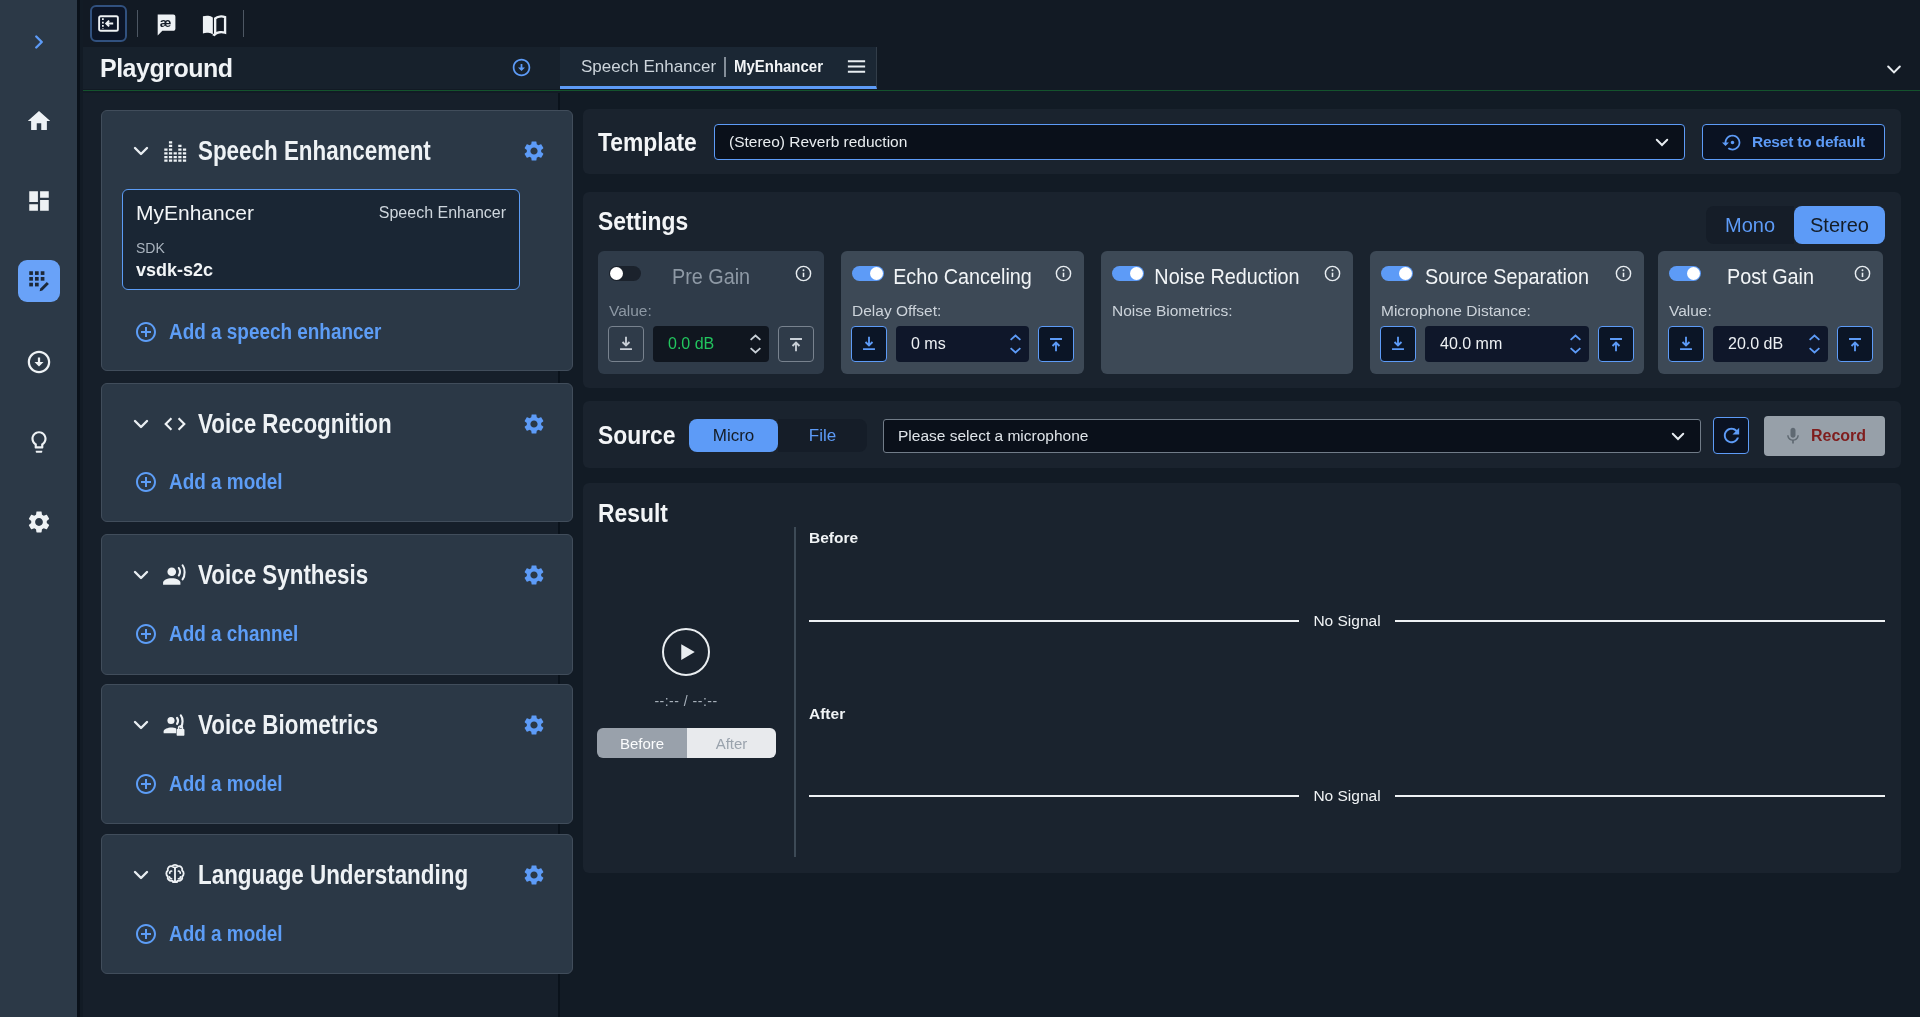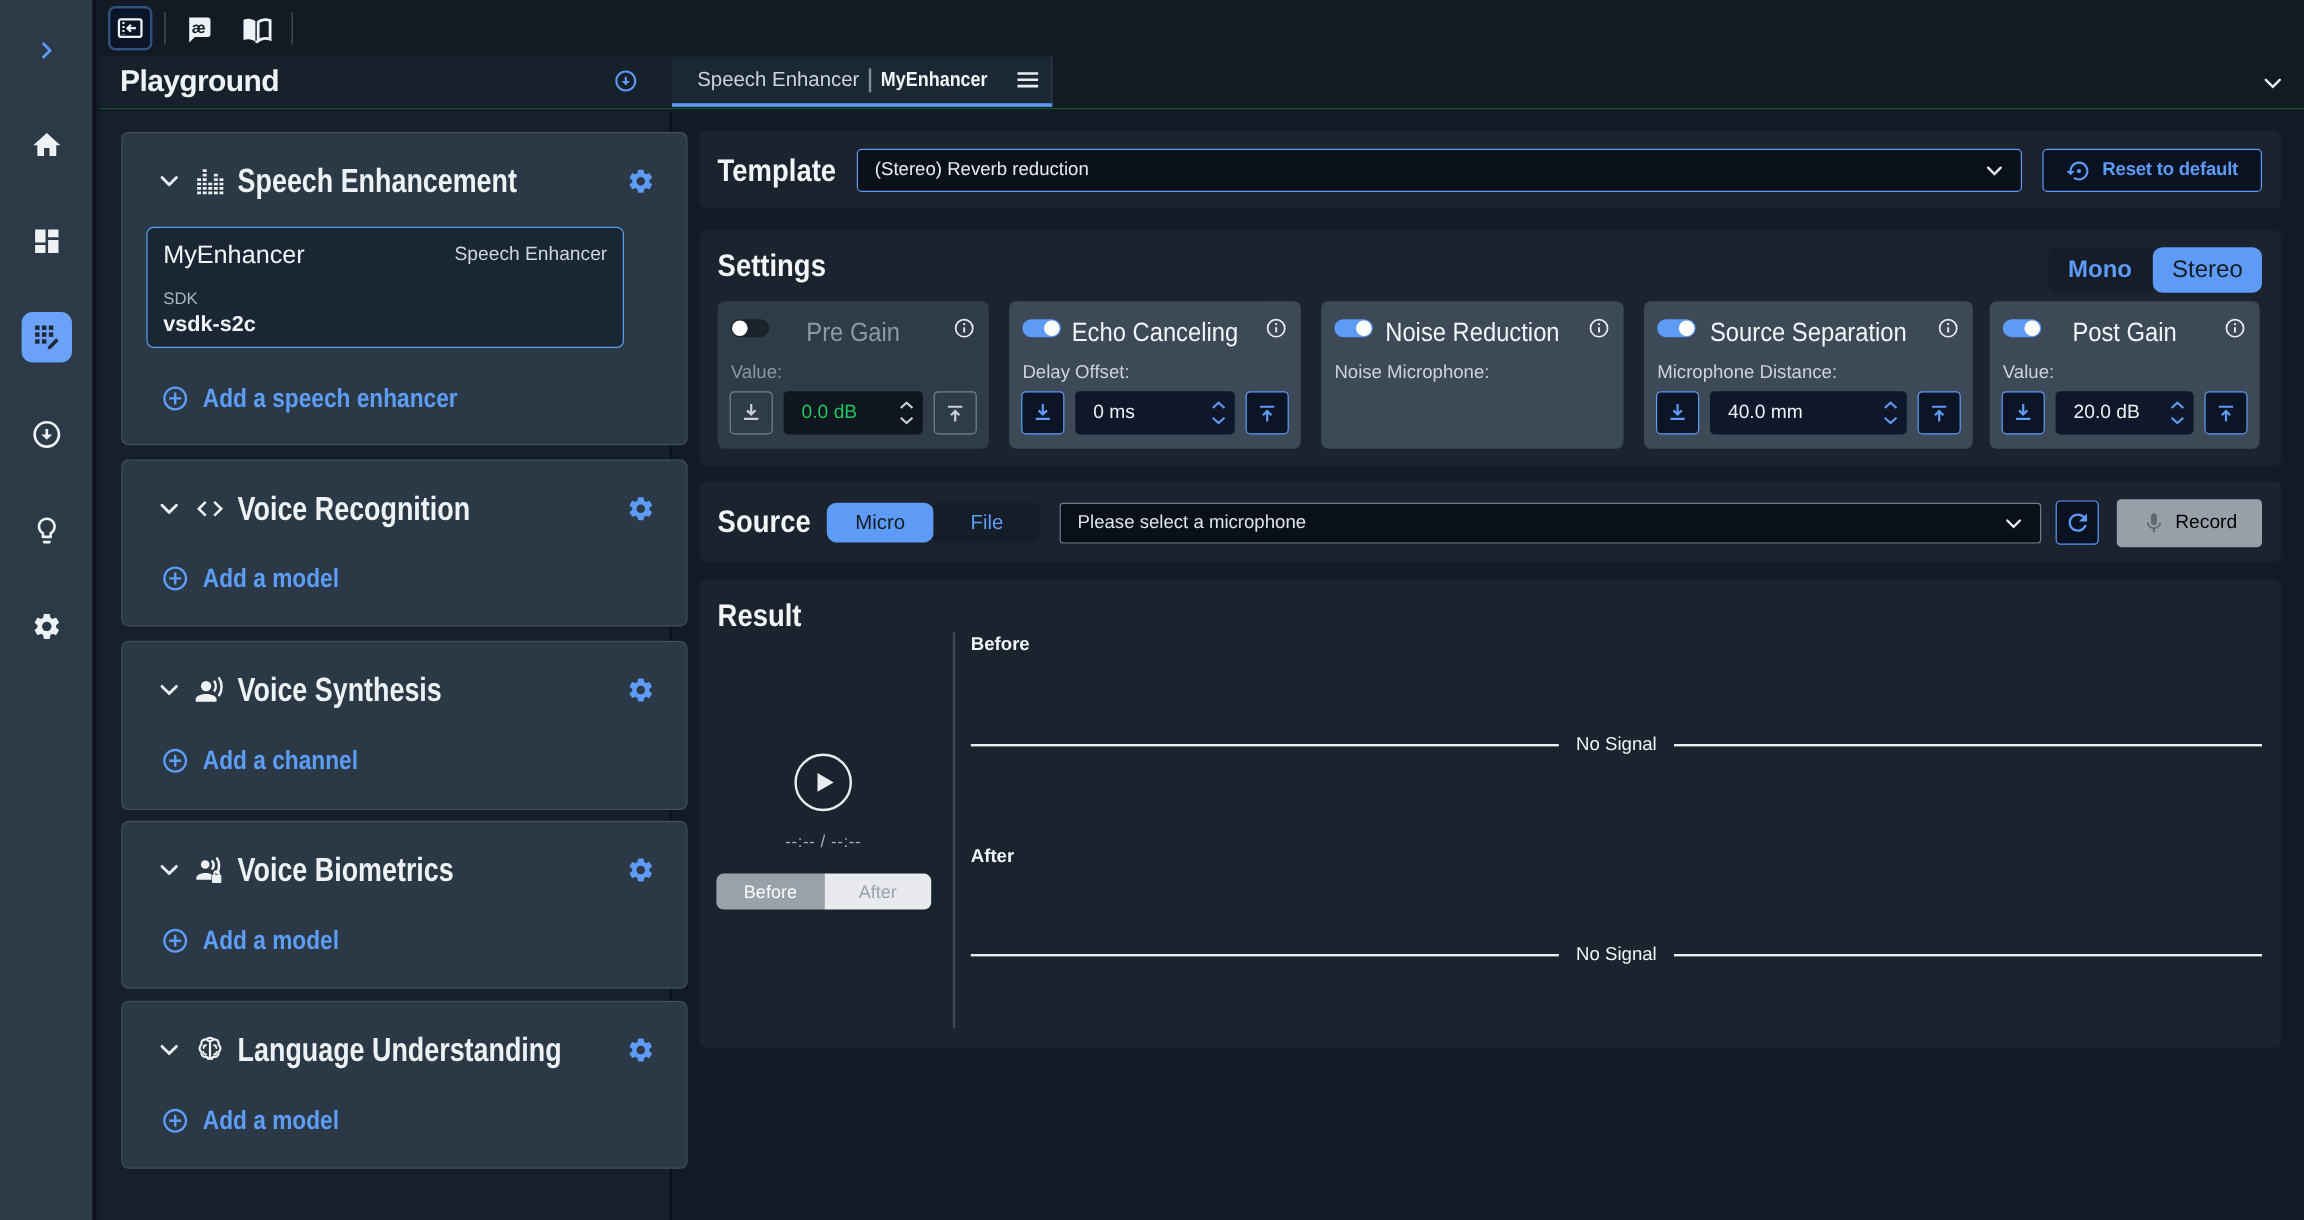--- a/index.html
+++ b/index.html
@@ -280,21 +280,21 @@
     <svg width="21" height="21" viewBox="0 0 24 24">
         <path d="M14 12c0-1.1-.9-2-2-2s-2 .9-2 2 .9 2 2 2 2-.9 2-2zm-2-9c-4.97 0-9 4.03-9 9H0l4 4 4-4H5c0-3.87 3.13-7 7-7s7 3.13 7 7-3.13 7-7 7c-1.51 0-2.91-.49-4.06-1.3l-1.42 1.44C8.04 20.3 9.94 21 12 21c4.97 0 9-4.03 9-9s-4.03-9-9-9z" fill="#5d9bf7"></path>
       </svg>
     <span style="font-size:15.5px; font-weight:700; color:#5d9bf7; letter-spacing:-0.2px;">Reset to default</span>
   </div>
 </div>
 
 <div class="panel" style="top:192px; height:196px;">
   <span class="h1 ab" style="left:15px; top:14px; transform:scaleX(0.88); transform-origin:left top;">Settings</span>
   <div class="ab" style="left:1123px; top:14px; display:flex;">
-    <div style="width:88px; height:38px; background:#151d28; border-radius:8px 0 0 8px; display:flex; align-items:center; justify-content:center; font-size:20px; font-weight:700; color:#5d9bf7;">Mono</div>
+    <div style="width:88px; height:38px; background:#151d28; border-radius:8px 0 0 8px; display:flex; align-items:center; justify-content:center; font-size:20px; font-weight:400; color:#5d9bf7;">Mono</div>
     <div style="width:91px; height:38px; background:#5d9bf7; border-radius:8px; display:flex; align-items:center; justify-content:center; font-size:20px; font-weight:500; color:#141c26;">Stereo</div>
   </div>
 
   <div class="setcard dis" style="left:15px; width:226px;">
     <div class="toggle"></div>
     <div class="ctitle">Pre Gain</div>
     <svg class="info" width="19" height="19" viewBox="0 0 24 24">
         <circle cx="12" cy="12" r="9" fill="none" stroke="#e8edf1" stroke-width="1.8"></circle>
         <line x1="12" y1="11" x2="12" y2="16.5" stroke="#e8edf1" stroke-width="2"></line>
         <circle cx="12" cy="7.8" r="1.2" fill="#e8edf1"></circle>
@@ -358,21 +358,21 @@
   </div>
 
   <div class="setcard" style="left:518px; width:252px;">
     <div class="toggle"></div>
     <div class="ctitle">Noise Reduction</div>
     <svg class="info" width="19" height="19" viewBox="0 0 24 24">
         <circle cx="12" cy="12" r="9" fill="none" stroke="#e8edf1" stroke-width="1.8"></circle>
         <line x1="12" y1="11" x2="12" y2="16.5" stroke="#e8edf1" stroke-width="2"></line>
         <circle cx="12" cy="7.8" r="1.2" fill="#e8edf1"></circle>
       </svg>
-    <div class="clab">Noise Microphone:</div>
+    <div class="clab">Noise Biometrics:</div>
   </div>
 
   <div class="setcard" style="left:787px; width:274px;">
     <div class="toggle"></div>
     <div class="ctitle">Source Separation</div>
     <svg class="info" width="19" height="19" viewBox="0 0 24 24">
         <circle cx="12" cy="12" r="9" fill="none" stroke="#e8edf1" stroke-width="1.8"></circle>
         <line x1="12" y1="11" x2="12" y2="16.5" stroke="#e8edf1" stroke-width="2"></line>
         <circle cx="12" cy="7.8" r="1.2" fill="#e8edf1"></circle>
       </svg>
@@ -449,21 +449,21 @@
   </div>
   <div class="blbtn ab" style="left:1130px; top:16px; width:36px; height:37px;">
     <svg width="23" height="23" viewBox="0 0 24 24">
         <path d="M17.65 6.35C16.2 4.9 14.21 4 12 4c-4.42 0-7.99 3.58-7.99 8s3.57 8 7.99 8c3.73 0 6.84-2.55 7.73-6h-2.08c-.82 2.33-3.04 4-5.65 4-3.31 0-6-2.69-6-6s2.69-6 6-6c1.66 0 3.14.69 4.22 1.78L13 11h7V4l-2.35 2.35z" fill="#5d9bf7"></path>
       </svg>
   </div>
   <div class="ab" style="left:1181px; top:15px; width:121px; height:40px; background:#97a0a9; border-radius:4px; display:flex; align-items:center; justify-content:center; gap:8px;">
     <svg width="20" height="20" viewBox="0 0 24 24">
         <path d="M12 14c1.66 0 3-1.34 3-3V5c0-1.66-1.34-3-3-3S9 3.34 9 5v6c0 1.66 1.34 3 3 3zm5.3-3c0 3-2.54 5.1-5.3 5.1S6.7 14 6.7 11H5c0 3.41 2.72 6.23 6 6.72V21h2v-3.28c3.28-.48 6-3.3 6-6.72h-1.7z" fill="#5f6972"></path>
       </svg>
-    <span style="font-size:16px; font-weight:400; color:#000000;">Record</span>
+    <span style="font-size:16px; font-weight:700; color:#7f1d1d;">Record</span>
   </div>
 </div>
 
 <div class="panel" style="top:483px; height:390px;">
   <span class="h1 ab" style="left:15px; top:15px; transform:scaleX(0.88); transform-origin:left top;">Result</span>
 
   <div class="ab" style="left:79px; top:145px; width:48px; height:48px; border:2.5px solid #e9edf0; border-radius:50%;">
     <svg style="position:absolute; left:16px; top:13px;" width="16" height="18" viewBox="0 0 14 16">
         <path d="M1 1l12 7-12 7z" fill="#e9edf0"></path>
       </svg>

